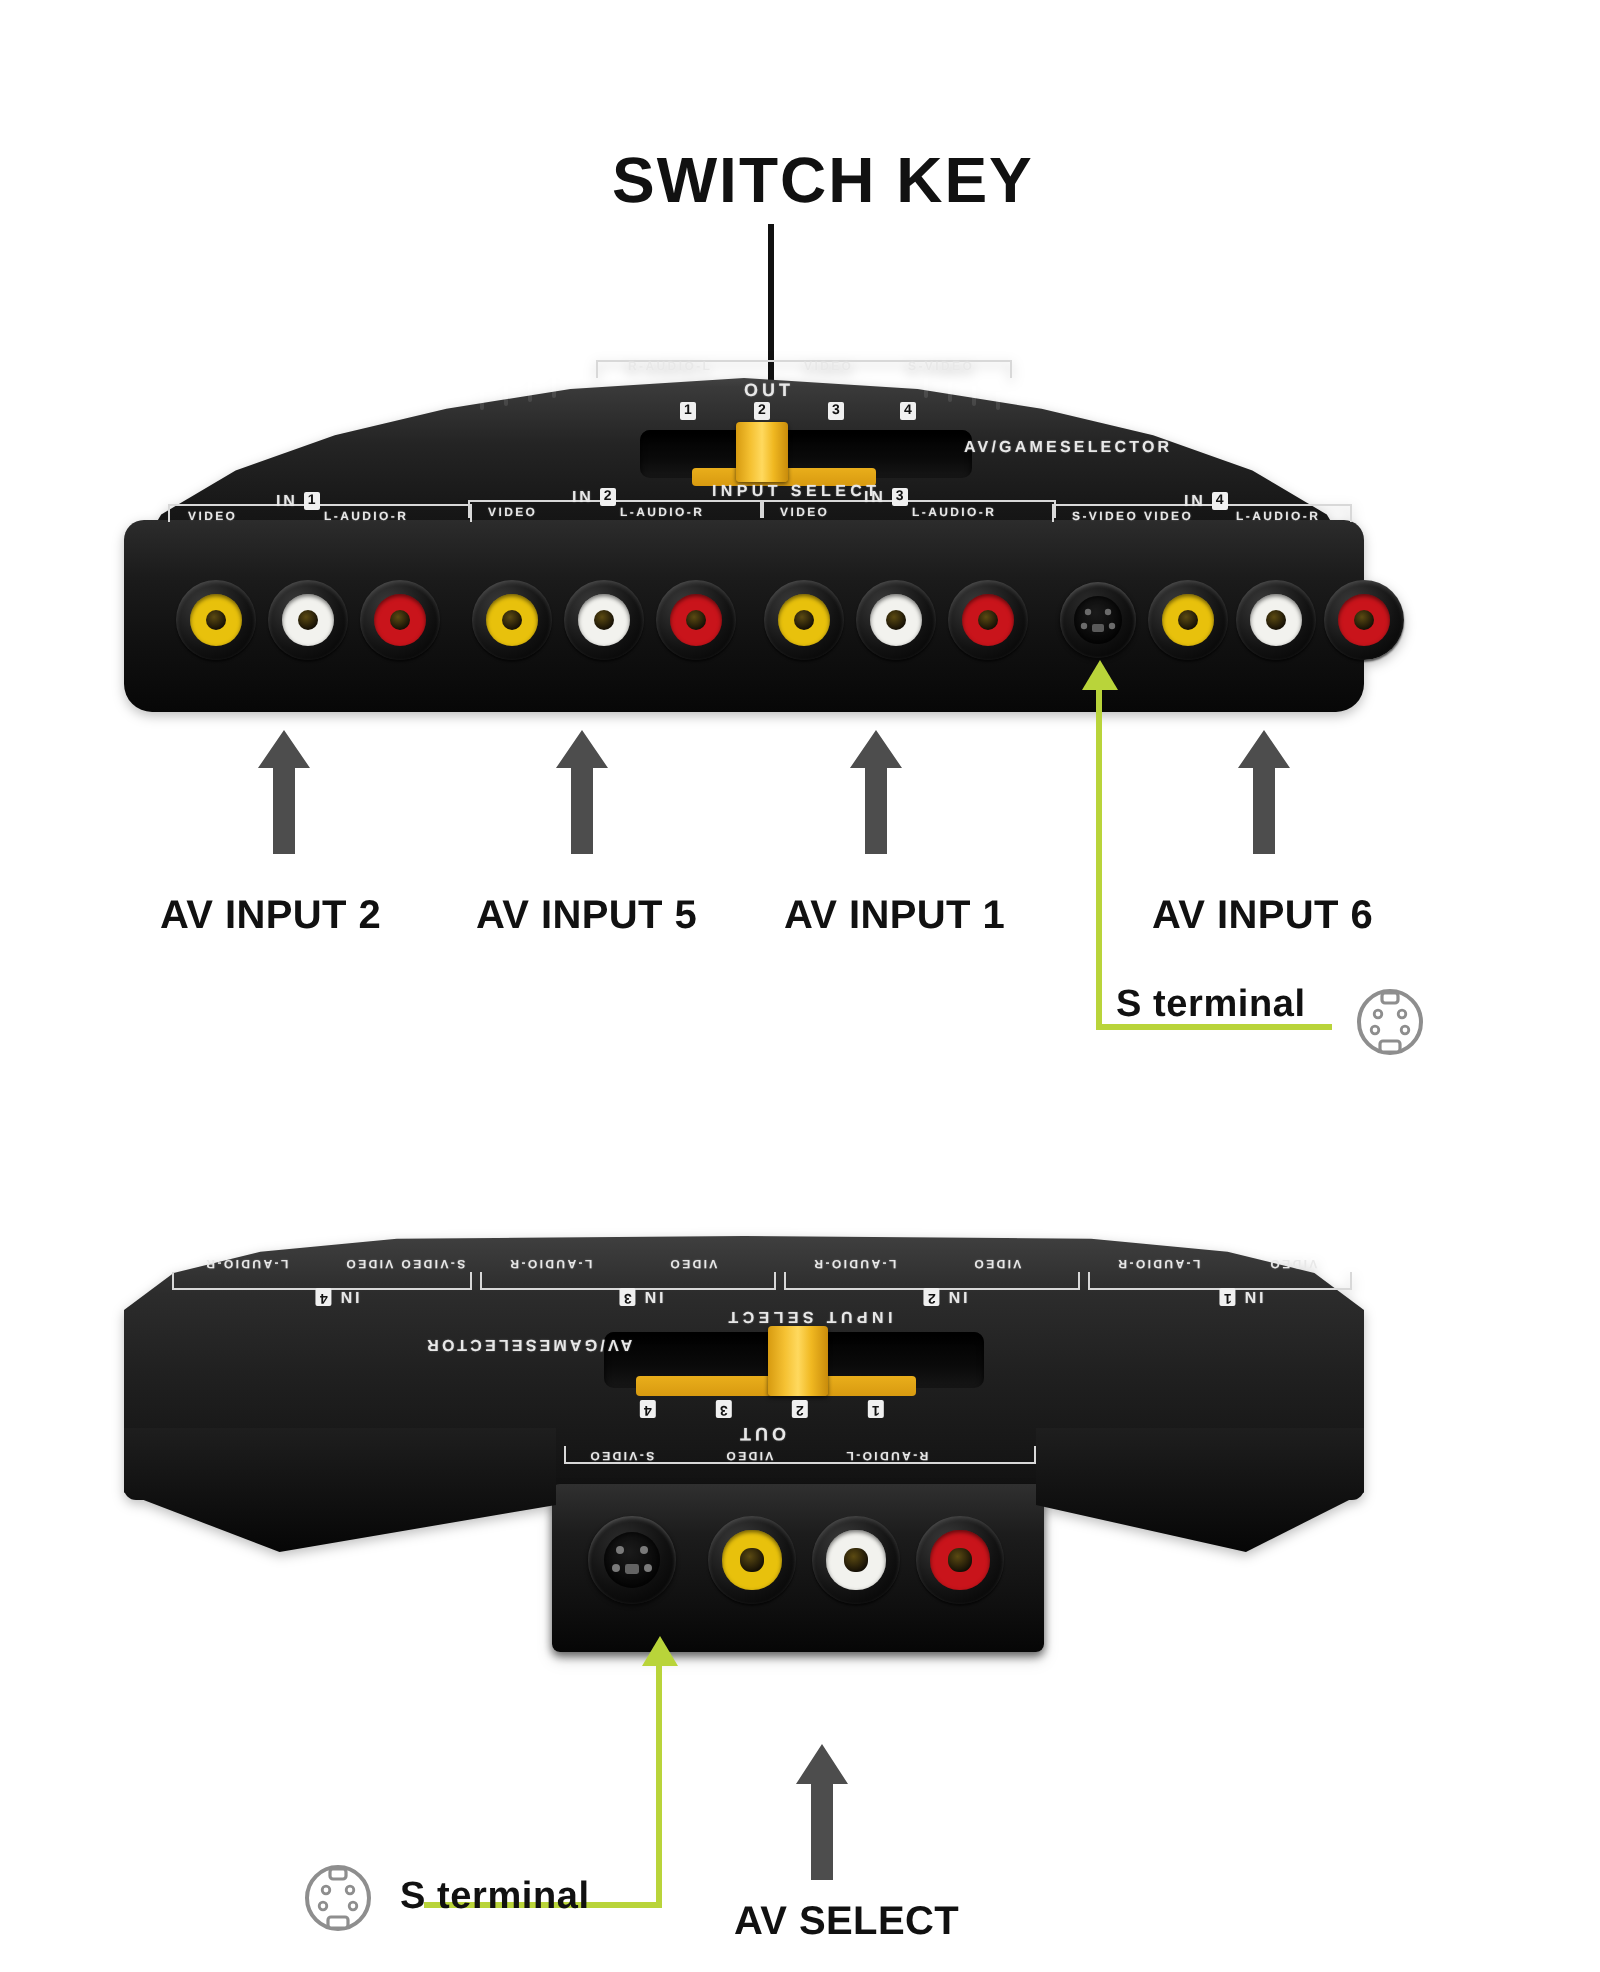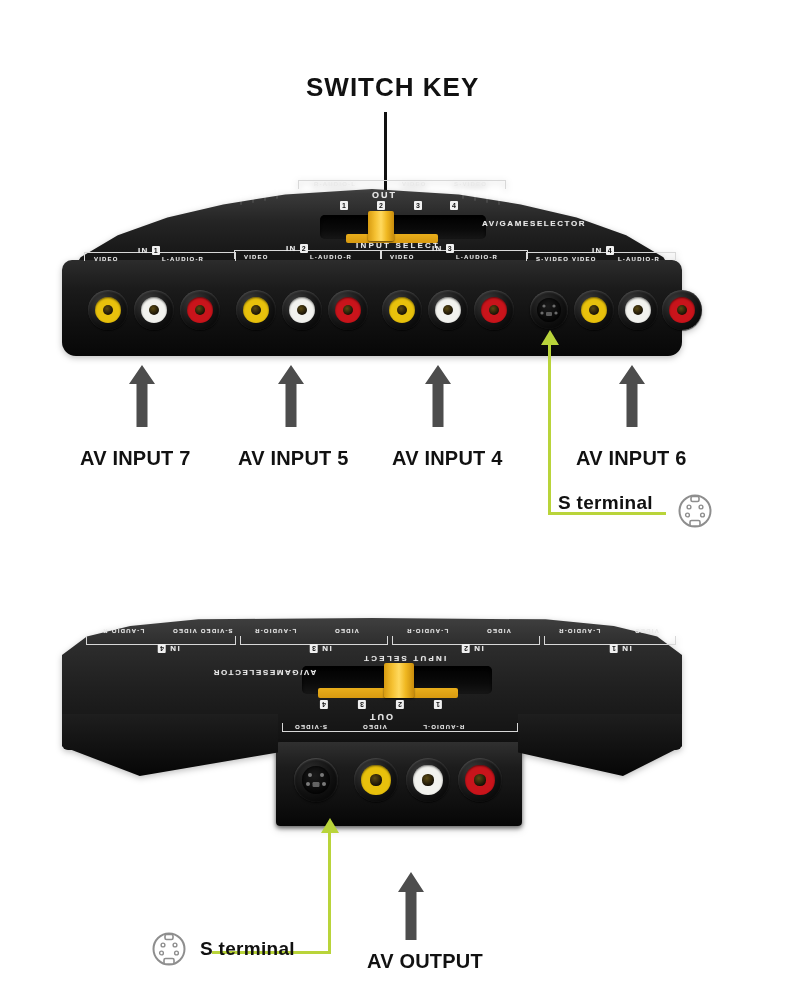--- a/index.html
+++ b/index.html
@@ -7,21 +7,21 @@
     width:800px;height:986px;position:relative;overflow:hidden;
     font-family:"Liberation Sans", sans-serif;
     background:#ffffff;
   }
   .abs{position:absolute;}
 
   
   .callout-title{
     font-weight:bold;letter-spacing:.5px;color:#111;white-space:nowrap;
   }
-  .title-switch{font-size:26px;letter-spacing:1px;}
+  .title-switch{font-size:32px;letter-spacing:1px;}
   .label-av{font-size:20px;font-weight:bold;color:#111;white-space:nowrap;letter-spacing:.2px;}
   .label-sterm{font-size:19px;font-weight:bold;color:#111;white-space:nowrap;letter-spacing:.3px;}
 
   
   .vline{background:#111;width:3px;}
   .green-line{background:#b9d43a;width:3px;}
 
   
   .device{
     position:absolute;
@@ -258,23 +258,23 @@
 <svg class="abs" style="left:277px;top:365px;" width="28" height="62" viewBox="0 0 28 62">
   <path d="M14 0 L27 19 L19.5 19 L19.5 62 L8.5 62 L8.5 19 L1 19 Z" fill="#4d4d4d"></path>
 </svg>
 <svg class="abs" style="left:424px;top:365px;" width="28" height="62" viewBox="0 0 28 62">
   <path d="M14 0 L27 19 L19.5 19 L19.5 62 L8.5 62 L8.5 19 L1 19 Z" fill="#4d4d4d"></path>
 </svg>
 <svg class="abs" style="left:618px;top:365px;" width="28" height="62" viewBox="0 0 28 62">
   <path d="M14 0 L27 19 L19.5 19 L19.5 62 L8.5 62 L8.5 19 L1 19 Z" fill="#4d4d4d"></path>
 </svg>
 
-<div class="abs label-av" style="left:80px;top:447px;">AV INPUT 7</div>
+<div class="abs label-av" style="left:80px;top:447px;">AV INPUT 2</div>
 <div class="abs label-av" style="left:238px;top:447px;">AV INPUT 5</div>
-<div class="abs label-av" style="left:392px;top:447px;">AV INPUT 4</div>
+<div class="abs label-av" style="left:392px;top:447px;">AV INPUT 1</div>
 <div class="abs label-av" style="left:576px;top:447px;">AV INPUT 6</div>
 
 <svg class="abs" style="left:540px;top:330px;" width="20" height="26" viewBox="0 0 20 26">
   <path d="M10 0 L19 15 L1 15 Z" fill="#b9d43a"></path>
 </svg>
 <div class="abs green-line" style="left:548px;top:344px;width:3px;height:168px;"></div>
 <div class="abs green-line" style="left:548px;top:512px;width:118px;height:3px;"></div>
 <div class="abs label-sterm" style="left:558px;top:492px;">S terminal</div>
 <svg class="abs din-icon" style="left:678px;top:494px;" width="34" height="34" viewBox="0 0 34 34">
   <circle cx="17" cy="17" r="15.5" fill="#ffffff" stroke="#8e8e8e" stroke-width="2"></circle>
@@ -400,13 +400,13 @@
   <circle cx="11" cy="13" r="1.9" fill="none" stroke="#8e8e8e" stroke-width="1.4"></circle>
   <circle cx="23" cy="13" r="1.9" fill="none" stroke="#8e8e8e" stroke-width="1.4"></circle>
   <circle cx="9.5" cy="21" r="1.9" fill="none" stroke="#8e8e8e" stroke-width="1.4"></circle>
   <circle cx="24.5" cy="21" r="1.9" fill="none" stroke="#8e8e8e" stroke-width="1.4"></circle>
 </svg>
 <div class="abs label-sterm" style="left:200px;top:938px;">S terminal</div>
 
 <svg class="abs" style="left:397px;top:872px;" width="28" height="68" viewBox="0 0 28 68">
   <path d="M14 0 L27 20 L19.5 20 L19.5 68 L8.5 68 L8.5 20 L1 20 Z" fill="#4d4d4d"></path>
 </svg>
-<div class="abs label-av" style="left:367px;top:950px;">AV OUTPUT</div>
+<div class="abs label-av" style="left:367px;top:950px;">AV SELECT</div>
 
 </body></html>

